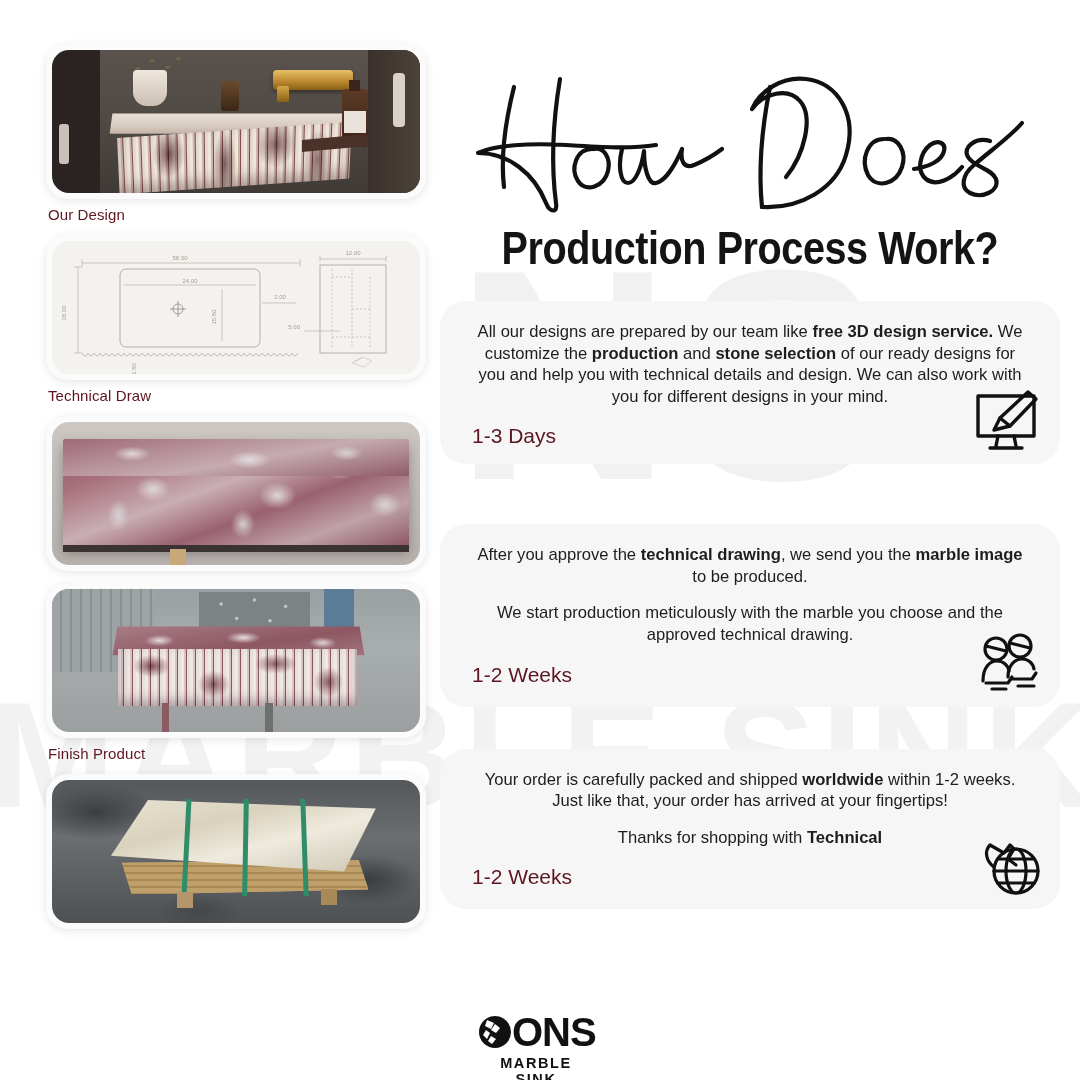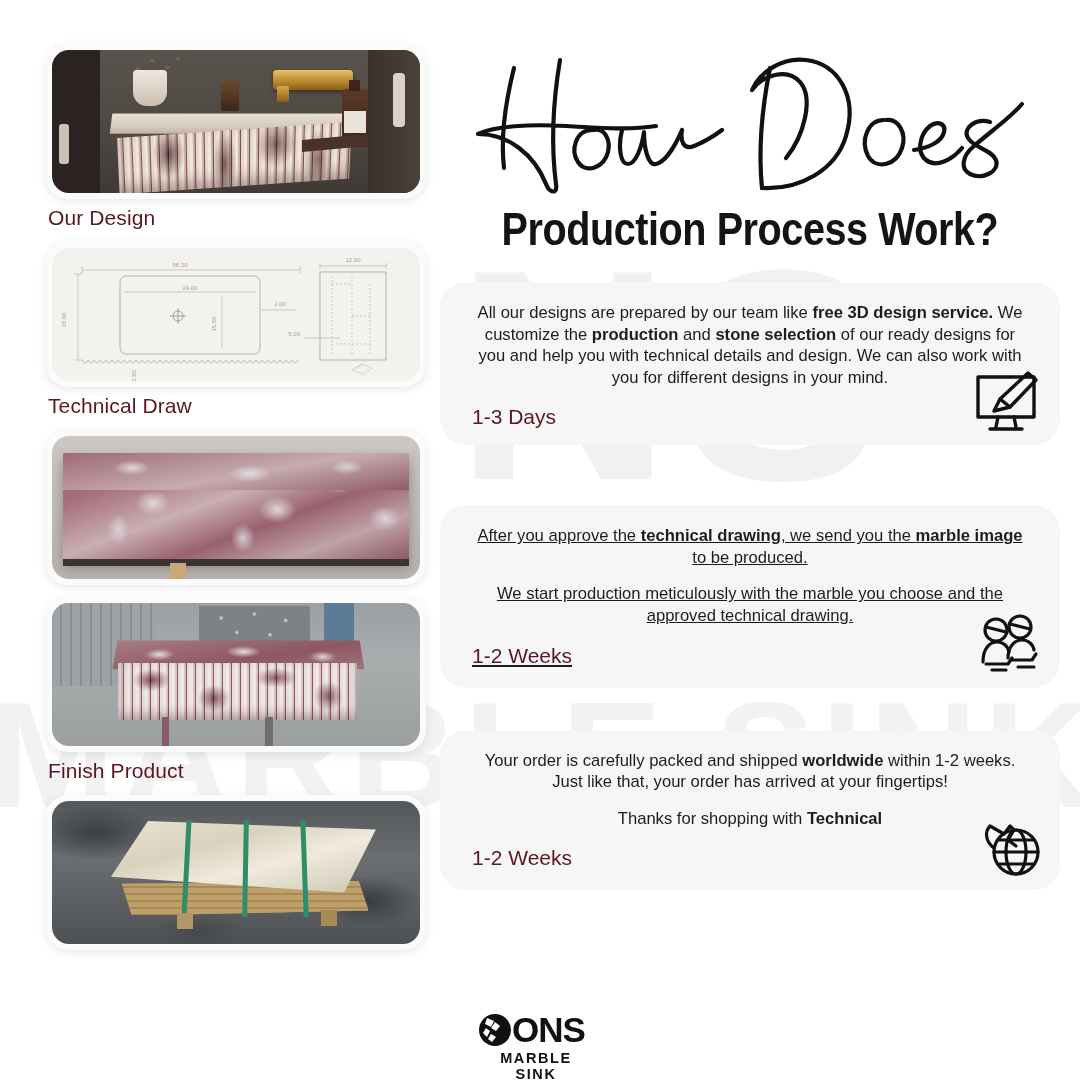--- a/index.html
+++ b/index.html
@@ -58,21 +58,21 @@
     position: relative;
   }
   .photo-inner {
     width: 100%;
     height: 100%;
     border-radius: 17px;
     overflow: hidden;
     position: relative;
   }
   .step-label {
-    font-size: 21px;
+    font-size: 15px;
     color: #5c1620;
     margin: 7px 0 0 2px;
     letter-spacing: 0.1px;
   }
 
   
   .ph1 { height: 155px; }
   .ph1 .photo-inner {
     background:
       linear-gradient(90deg,#2a2321 0%,#2a2321 13%, rgba(0,0,0,0) 13.2%),
@@ -298,21 +298,21 @@
   }
   .pk-strap1 { left:36%; transform: rotate(3deg); }
   .pk-strap2 { left:52%; transform: rotate(1deg); }
   .pk-strap3 { left:68%; transform: rotate(-2deg); }
   .pk-block1{position:absolute; left:34%; top:78%; width:16px;height:16px;background:#b5966a;}
   .pk-block2{position:absolute; left:73%; top:76%; width:16px;height:16px;background:#a98a56;}
 
   
   .right-col {
     position: absolute;
-    left: 440px; top: 32px;
+    left: 440px; top: 51px;
     width: 620px;
     z-index: 2;
   }
 
   .headline-script {
     font-family: "DejaVu Serif", serif;
     font-style: italic;
     font-weight: 400;
     font-size: 86px;
     color: #111;
@@ -359,35 +359,35 @@
   .panel-icon {
     position: absolute;
     right: 12px;
     bottom: 6px;
     width: 78px;
     height: 72px;
   }
   .panel-icon svg { width: 100%; height: 100%; display:block; }
 
   #panel1 { margin-top: 26px; padding-bottom: 4px; }
-  #panel2 { margin-top: 60px; text-decoration: underline; }
+  #panel2 { margin-top: 60px; }
   #panel3 { margin-top: 42px; }
 
   
   .brand-logo {
     position: absolute;
     left: 478px; top: 1012px;
     width: 140px;
     z-index: 3;
     text-align: left;
   }
   .brand-row { display: flex; align-items: center; gap: 2px; }
   .brand-mark { width: 34px; height: 34px; }
   .brand-ns {
-    font-size: 35px; font-weight: 800; letter-spacing: -1px;
+    font-size: 40px; font-weight: 800; letter-spacing: -1px;
     color: #111; line-height: 1; margin-left: -2px;
   }
   .brand-sub {
     font-size: 14.5px; font-weight: 700; letter-spacing: 1.6px;
     color: #111; margin-top: 3px; text-align: center; width: 116px;
   }
 </style>
 </head>
 <body>
 

